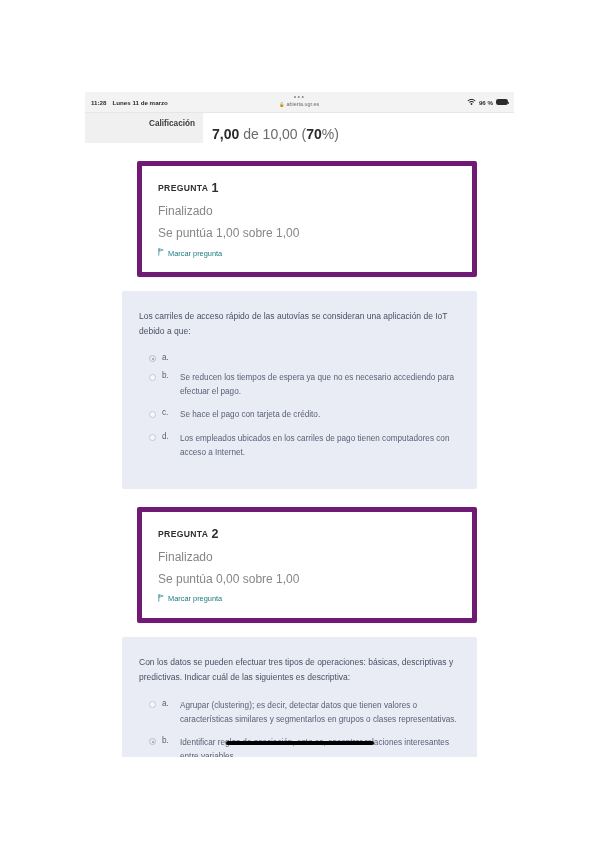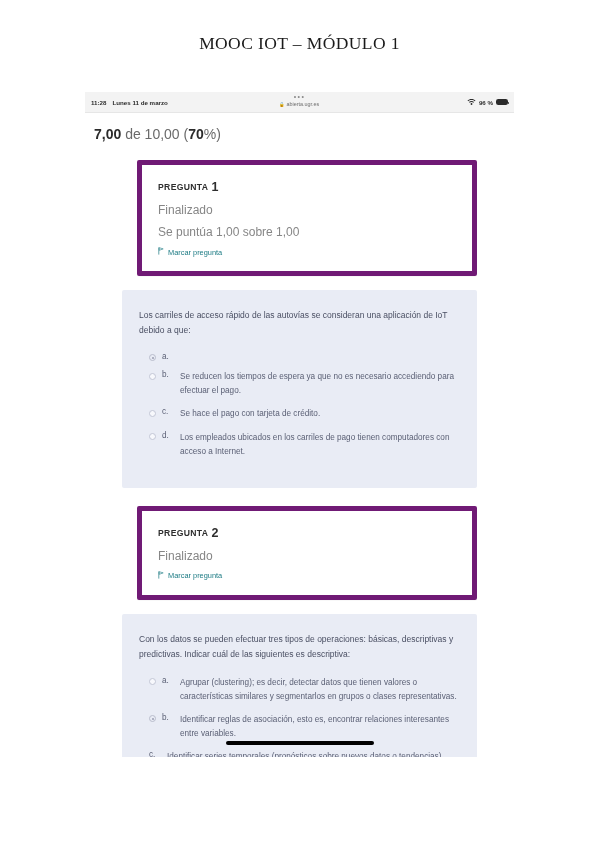--- a/index.html
+++ b/index.html
@@ -243,21 +243,20 @@
     height: 3.6px;
     border-radius: 3px;
     background: #000000;
   }
 </style>
 </head>
 <body>
 
 <div class="page">
 
-  <div class="doc-title">MOOC IOT – MÓDULO 1</div>
 
   <div class="shot">
 
     <div class="statusbar">
       <div class="sb-left">
         <span>11:28</span>
         <span>Lunes 11 de marzo</span>
       </div>
       <div class="sb-center">
         <div class="sb-dots">•••</div>
@@ -274,20 +273,21 @@
           </svg>
         </span>
         <span>96 %</span>
         <span class="batt"></span>
       </div>
     </div>
 
     <div class="content">
 
       <div class="grade-row">
+        <div class="grade-label">Calificación</div>
         <div class="grade-value">
           <b>7,00</b><span> de 10,00 (</span><b>70</b><span>%)</span>
         </div>
       </div>
 
       <div class="qcard">
         <div class="q-head">
           <span>PREGUNTA</span><span class="qnum">1</span>
         </div>
         <div class="q-state">Finalizado</div>
@@ -326,20 +326,21 @@
             <span class="opt-text">Los empleados ubicados en los carriles de pago tienen computadores con acceso a Internet.</span>
           </li>
         </ul>
       </div>
 
       <div class="qcard">
         <div class="q-head">
           <span>PREGUNTA</span><span class="qnum">2</span>
         </div>
         <div class="q-state">Finalizado</div>
+        <div class="q-score">Se puntúa 0,00 sobre 1,00</div>
         <div class="q-flag">
           <span class="flag-ico">
             <svg width="6" height="8" viewBox="0 0 6 8">
               <path d="M0.8 0.4 L0.8 7.6" stroke="#1b7a83" stroke-width="0.7" fill="none"></path>
               <path d="M1.2 0.7 L5.2 1.9 L1.2 3.3 Z" stroke="#1b7a83" stroke-width="0.6" fill="none"></path>
             </svg>
           </span>
           <span>Marcar pregunta</span>
         </div>
       </div>

